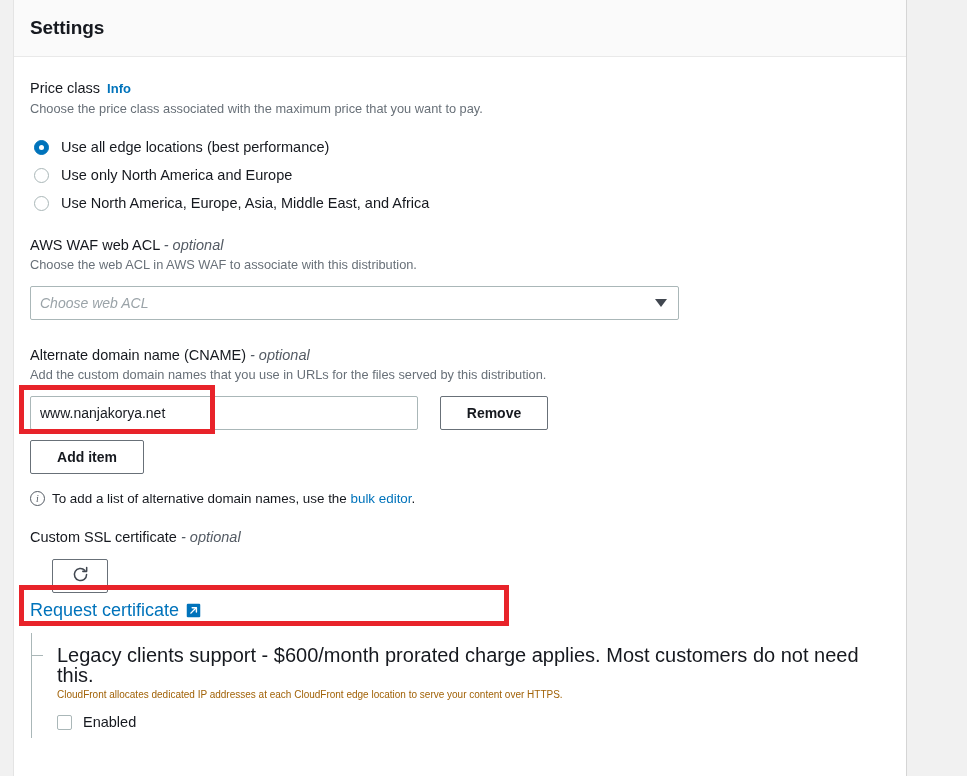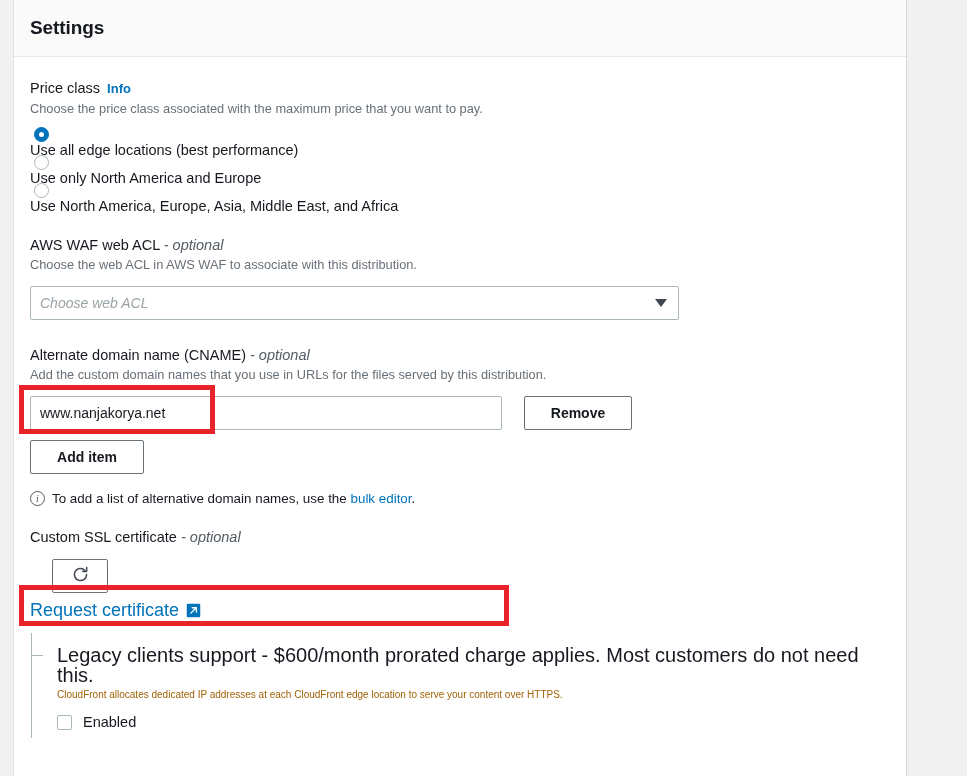--- a/index.html
+++ b/index.html
@@ -65,24 +65,23 @@
   .field-desc {
     font-size: 12.8px;
     color: #687078;
     line-height: 18px;
     margin-top: 1px;
   }
 
   
   .radio-list { margin-top: 9px; }
   .radio-row {
-    display: flex; align-items: flex-start;
+    display: flex; align-items: flex-end;
     height: 28px;
     cursor: pointer;
-    flex-direction: column;
   }
   .radio-mark {
     width: 15px; height: 15px;
     border-radius: 50%;
     border: 1.6px solid #aab7b8;
     background: #fff;
     margin-right: 12px;
     margin-left: 4px;
     flex: none;
     position: relative;
@@ -285,21 +284,21 @@
       </div>
 
       <div class="field" style="margin-top:25px;">
         <div class="field-label">
           <span>Alternate domain name (CNAME)</span>
           <span class="optional">- optional</span>
         </div>
         <div class="field-desc">Add the custom domain names that you use in URLs for the files served by this distribution.</div>
 
         <div class="row" style="margin-top:12px;">
-          <div class="textinput" style="width:472px;">
+          <div class="textinput" style="width:388px;">
             <span>www.nanjakorya.net</span>
           </div>
           <button class="btn" style="margin-left:22px;width:108px;">Remove</button>
         </div>
 
         <button class="btn" style="margin-top:10px;width:114px;">Add item</button>
 
         <div class="hint">
           <span class="circle-i">i</span>
           <span>

